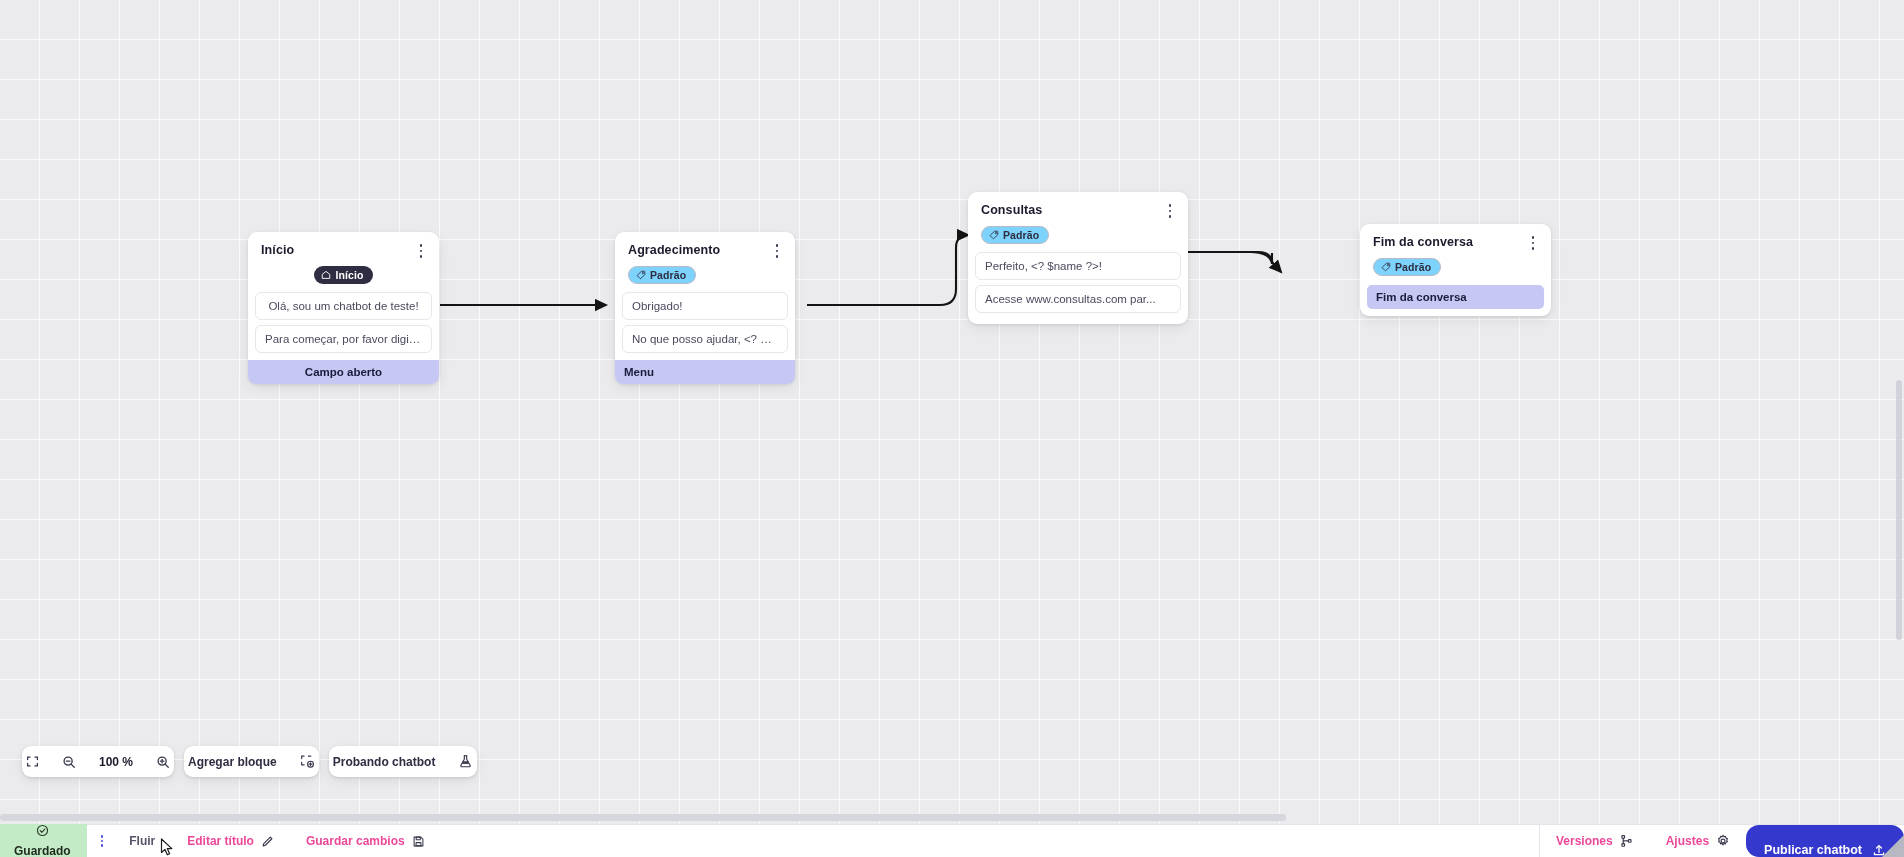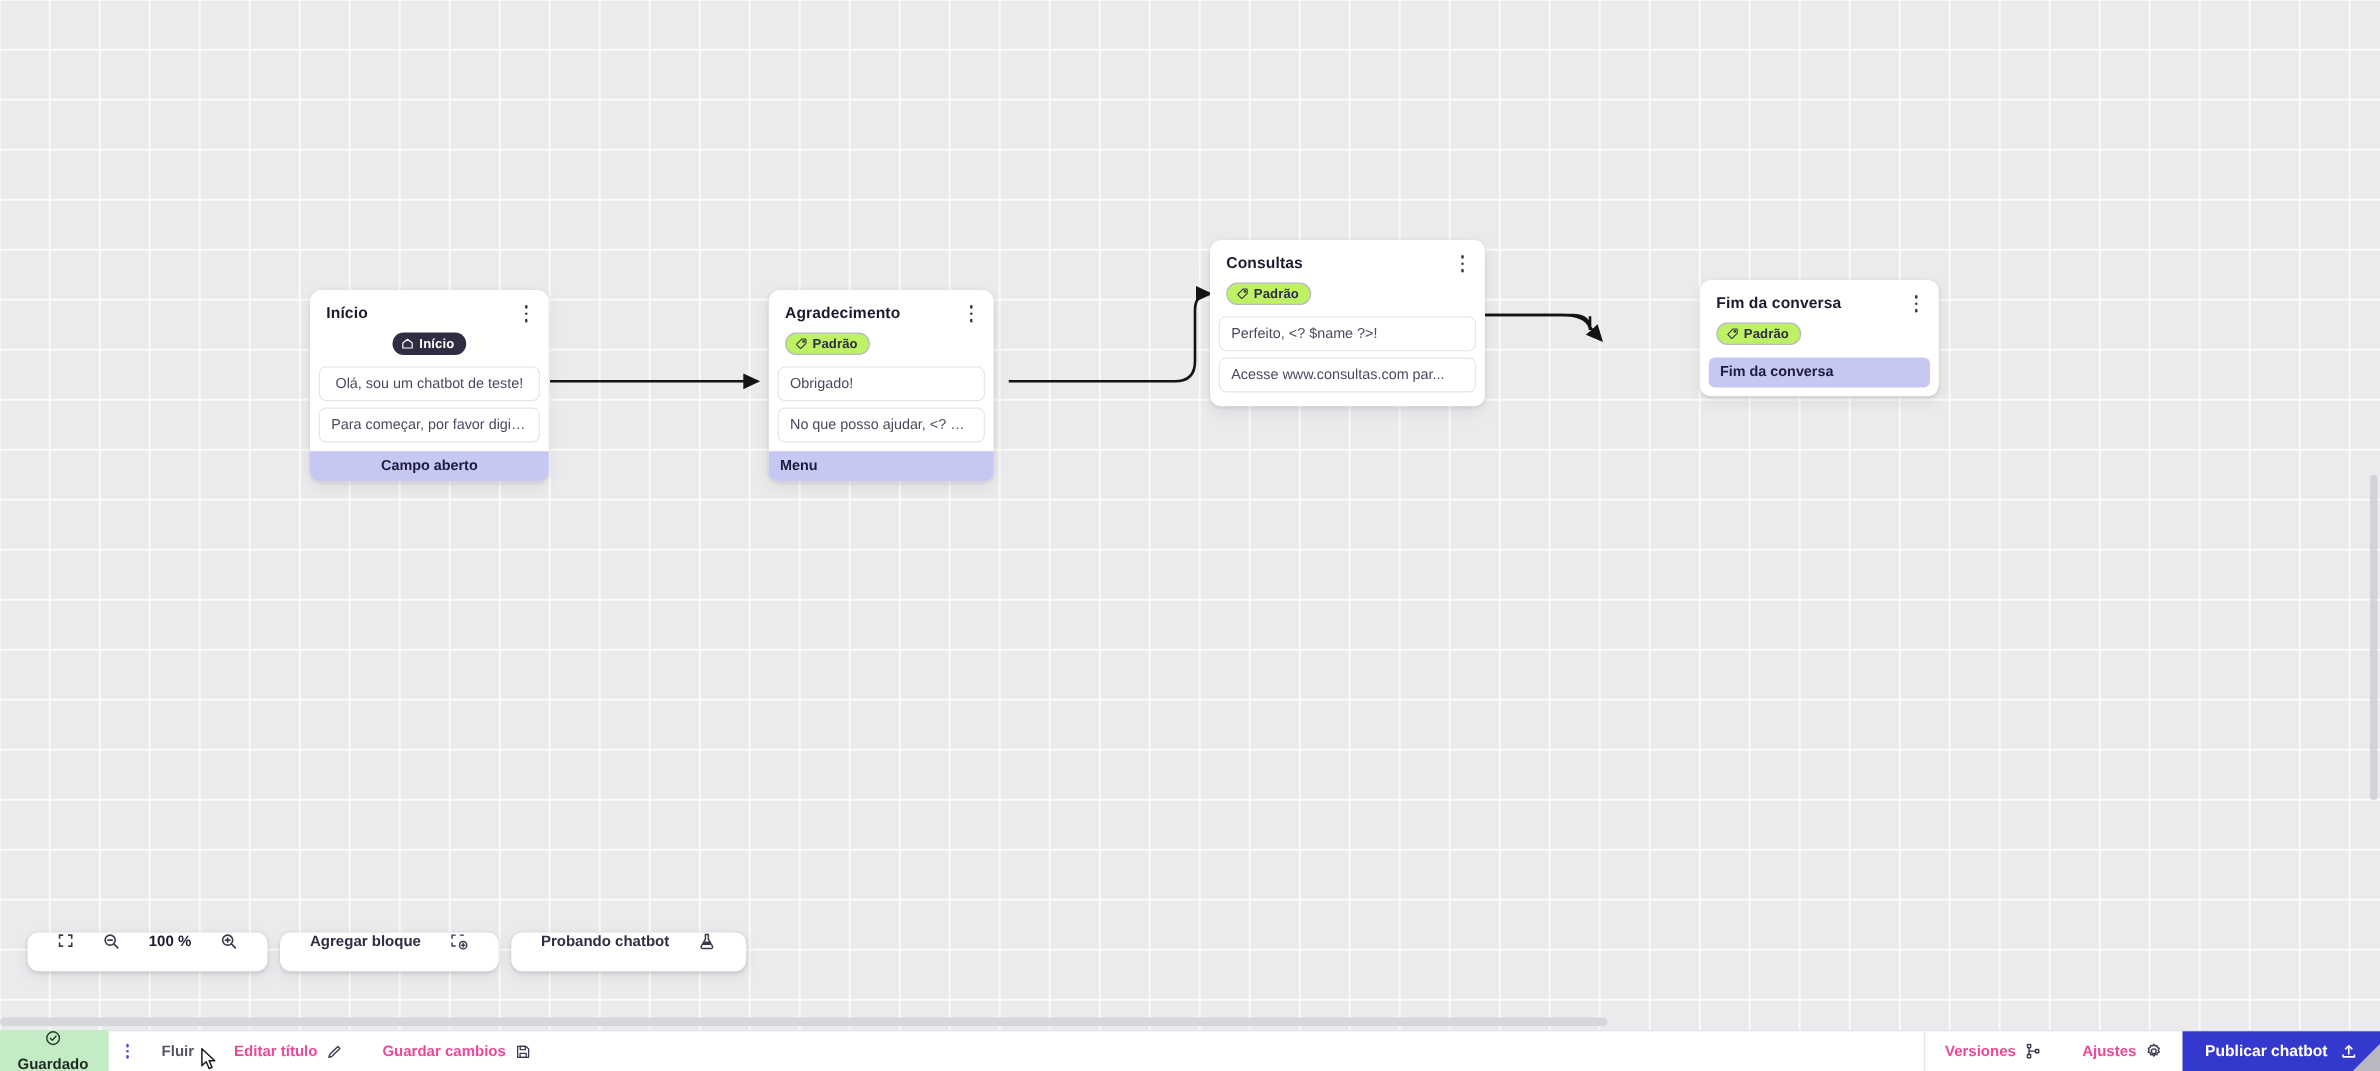--- a/index.html
+++ b/index.html
@@ -48,21 +48,21 @@
   .kebab i { width: 2.6px; height: 2.6px; border-radius: 50%; background: #3b3a50; display:block; }
 
   .badge-row { padding: 7px 13px 0 13px; }
   .badge {
     display: inline-flex; align-items: center; gap: 4px;
     height: 18px; padding: 0 9px 0 7px;
     border-radius: 10px; font-size: 10.5px; font-weight: 700;
     letter-spacing: .1px;
   }
   .badge.dark { background: #2e2d42; color: #fff; }
-  .badge.outline { background: #bef264; color: #2e2d42; border: 1px solid #b9b9c6; }
+  .badge.outline { background: #7dd3fc; color: #2e2d42; border: 1px solid #b9b9c6; }
   .badge svg { display: block; }
 
   .node-body { padding: 8px 7px 7px 7px; display: flex; flex-direction: column; gap: 5px; }
   .msg {
     background: #fff; border: 1px solid #e6e6ec; border-radius: 6px;
     font-size: 11.5px; color: #4a4a5e; line-height: 14px;
     padding: 6px 9px; white-space: nowrap; overflow: hidden; text-overflow: ellipsis;
   }
   .chip-bar {
     background: #c6c7f3; border-radius: 5px;
@@ -72,21 +72,21 @@
   .chip-bar.flat { border-radius: 0 0 8px 8px; }
 
   
   #float-toolbar {
     position: absolute; left: 22px; bottom: 47px;
     display: flex; align-items: center; gap: 10px; z-index: 12;
   }
   .tb-group {
     background: #fff; border-radius: 9px; height: 31px;
     box-shadow: 0 1px 3px rgba(20,20,43,0.12), 0 4px 12px rgba(20,20,43,0.07);
-    display: flex; align-items: flex-start; gap: 23px; padding: 0 24px;
+    display: flex; align-items: center; gap: 23px; padding: 0 4px;
   }
   .tb-label { font-size: 12px; color: #2e2d42; font-weight: 600; white-space: nowrap; }
   .tb-zoom { font-size: 12px; color: #1c1b2e; font-weight: 700; }
   .tb-ic { display: flex; align-items: center; cursor: pointer; }
 
   
   #statusbar {
     position: absolute; left: 0; bottom: 0; width: 1904px; height: 33px;
     background: #ffffff; display: flex; align-items: stretch;
     border-top: 1px solid #e3e3ea; z-index: 20;
@@ -101,22 +101,23 @@
     padding: 0 16px; height: 100%; font-size: 12px; color: #ec4899;
     font-weight: 600; cursor: pointer; white-space: nowrap;
   }
   .sb-btn.active { font-weight: 700; color: #55556a; }
   .sb-dots { display: flex; flex-direction: column; gap: 2px; padding: 0 10px 0 14px; cursor: pointer; }
   .sb-dots i { width: 2.6px; height: 2.6px; border-radius: 50%; background: #4b4de0; }
   .sb-spacer { flex: 1 1 auto; border-right: 1px solid #e3e3ea; }
   .sb-right { display: flex; align-items: stretch; }
   .publish {
     background: #3538cd; color: #fff; font-size: 12.5px; font-weight: 700;
-    display: flex; align-items: center; gap: 10px; padding: 0 18px; cursor: pointer;
+    display: flex; align-items: flex-end; gap: 10px; padding: 0 18px; cursor: pointer;
     position: relative;
+    border-radius: 13px;
   }
   .corner-grip {
     position: absolute; right: 0; bottom: 0; width: 0; height: 0;
     border-style: solid; border-width: 0 0 22px 22px;
     border-color: transparent transparent #b8b8c2 transparent;
   }
 
   
   #vscroll {
     position: absolute; right: 2px; top: 380px; width: 6px; height: 260px;

